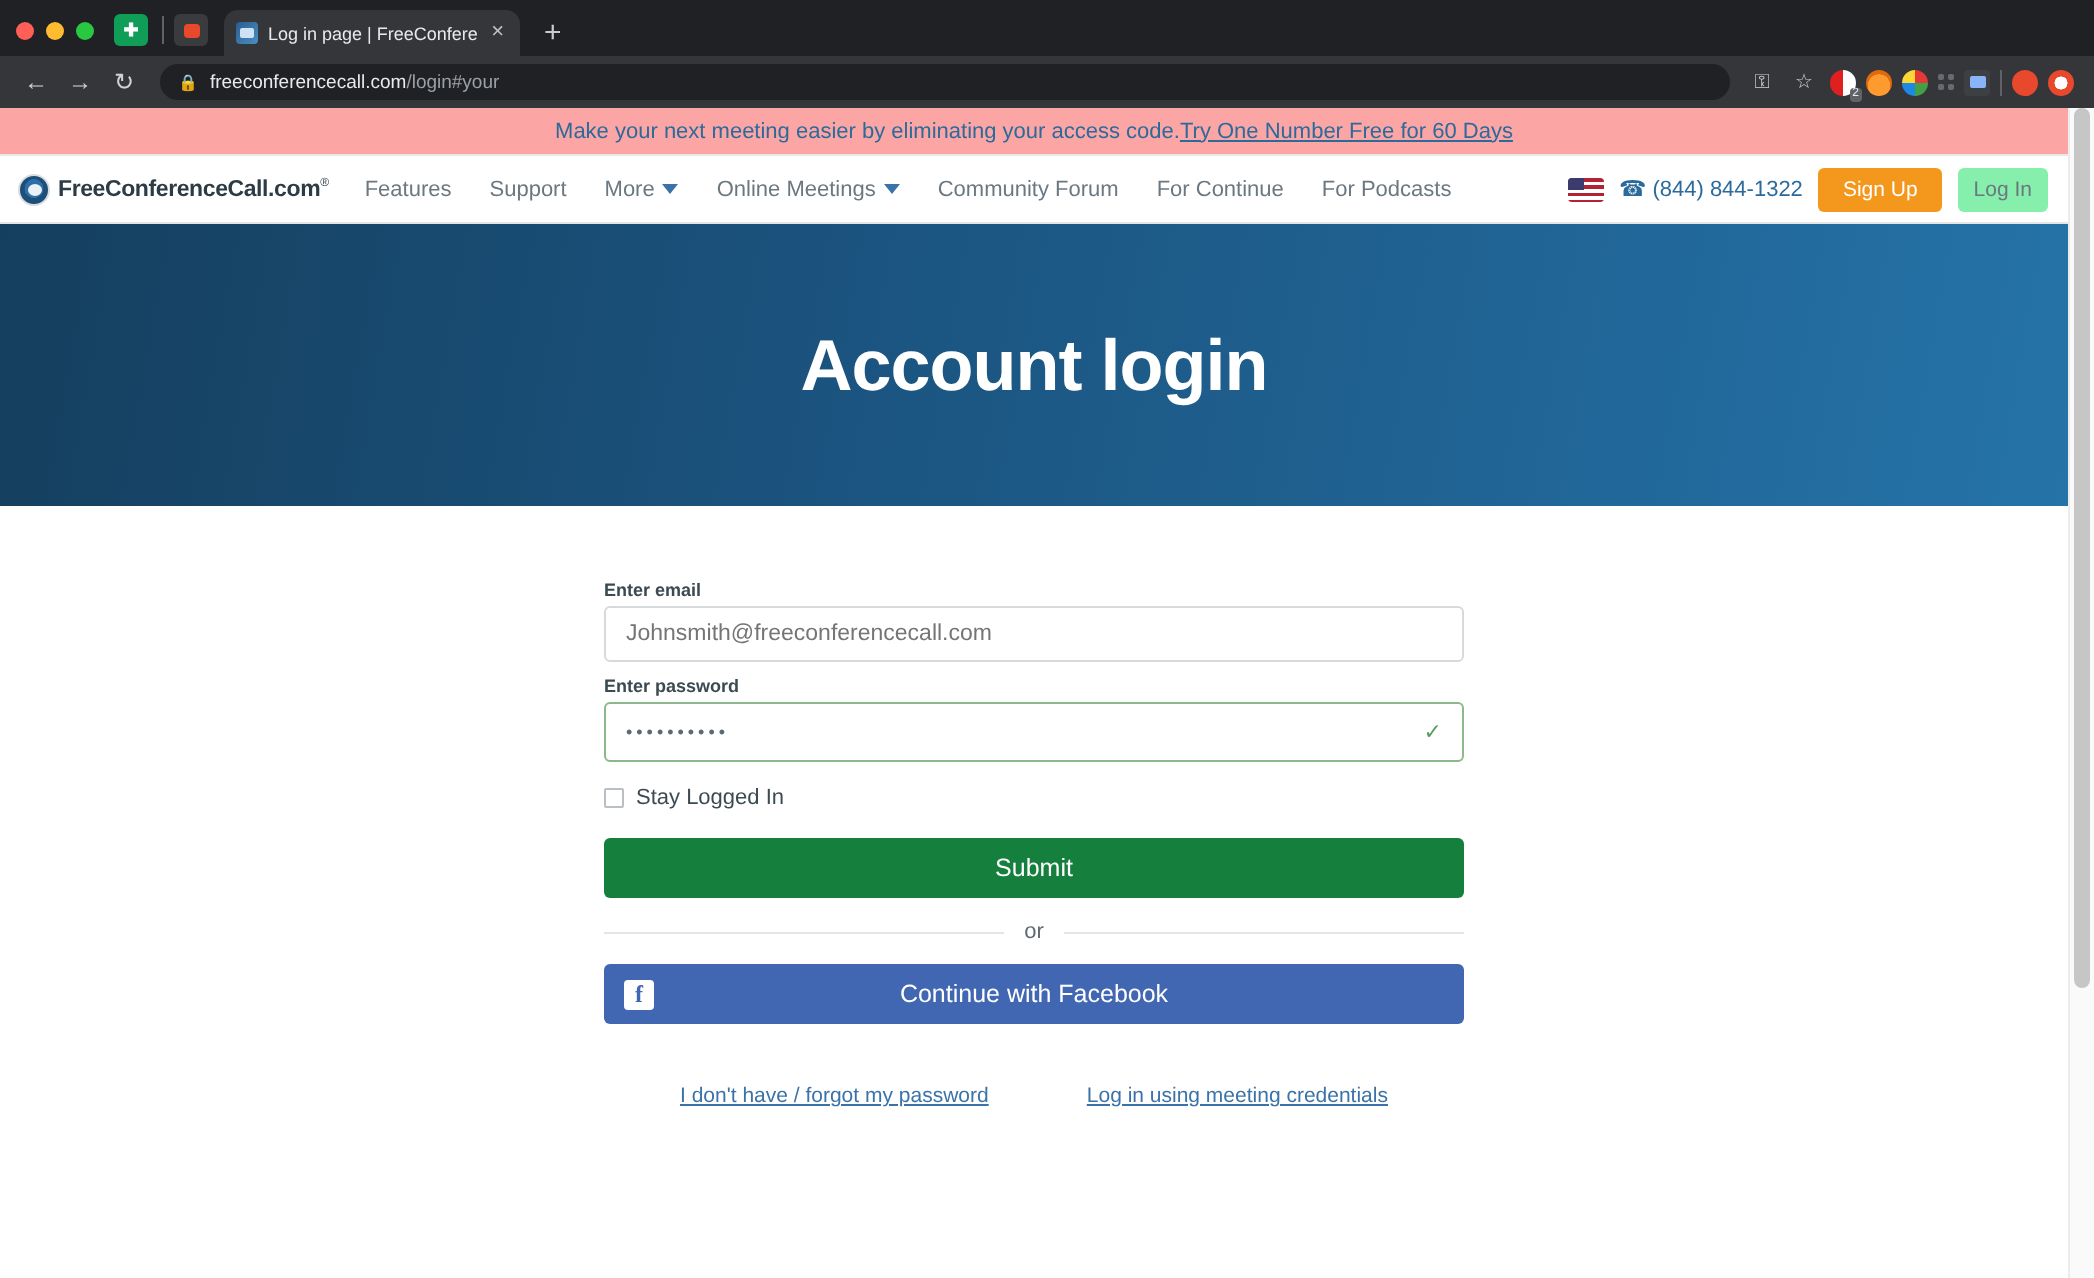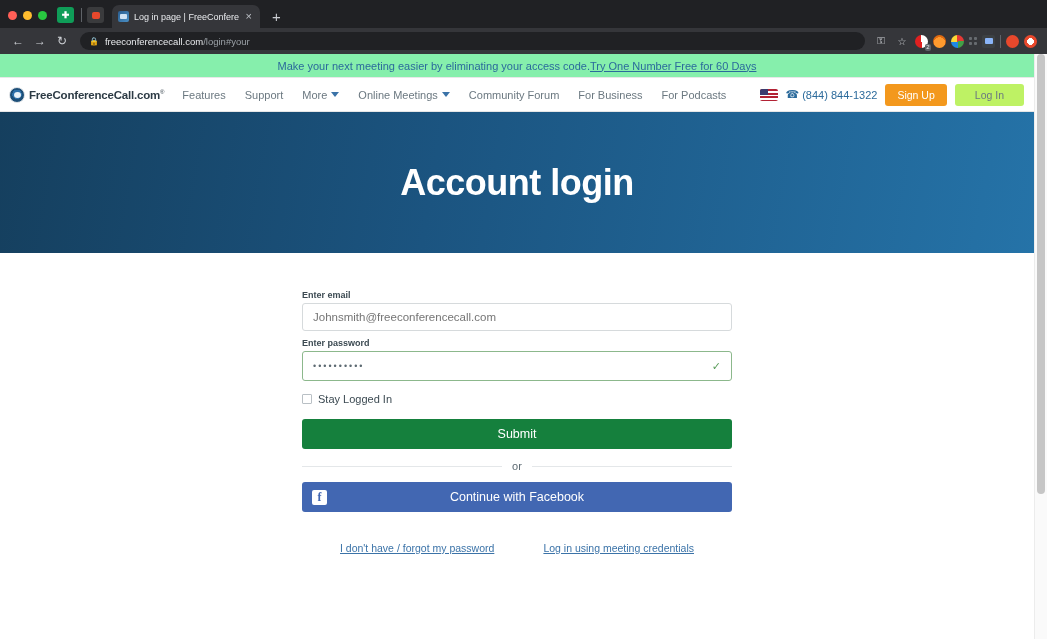--- a/index.html
+++ b/index.html
@@ -139,21 +139,21 @@
     position: absolute;
     top: 0; left: 2px;
     width: 8px; height: 440px;
     background: #c6c6c6;
     border-radius: 4px;
   }
 
   
   .promo {
     height: 24px;
-    background: #86efac;
+    background: #fca5a5;
     display: flex; align-items: center; justify-content: center;
     font-size: 11px;
     color: #2b6a9b;
     flex: 0 0 24px;
     border-bottom: 1px solid #e8e8e8;
   }
   .promo a { color: #2b6a9b; }
 
   
   .siteheader {
@@ -211,23 +211,23 @@
   .phone { font-size: 11px; color: #2b6a9b; white-space: nowrap; display: flex; align-items: center; gap: 3px; }
   .btn-signup {
     background: #f3981d; color: #fff;
     font-size: 10.5px;
     padding: 5px 12px;
     border-radius: 3px;
     border: none;
     font-family: inherit;
   }
   .btn-login {
-    background: #bef264; color: #6b7880;
+    background: #86efac; color: #6b7880;
     font-size: 10.5px;
-    padding: 5px 20px;
+    padding: 5px 8px;
     border-radius: 3px;
     border: none;
     font-family: inherit;
   }
 
   
   .hero {
     height: 141px;
     flex: 0 0 141px;
     background: linear-gradient(100deg, #153f5e 0%, #1b5480 42%, #2573a8 100%);
@@ -419,21 +419,21 @@
               <i class="caret"></i>
             </span>
           <span class="navitem">
               <span>Online Meetings</span>
               <i class="caret"></i>
             </span>
           <span class="navitem">
               <span>Community Forum</span>
             </span>
           <span class="navitem">
-              <span>For Business</span>
+              <span>For Continue</span>
             </span>
           <span class="navitem">
               <span>For Podcasts</span>
             </span>
         </div>
 
         <div class="headerright">
           <span class="flag"></span>
           <span class="phone">
               <span>☎</span>

